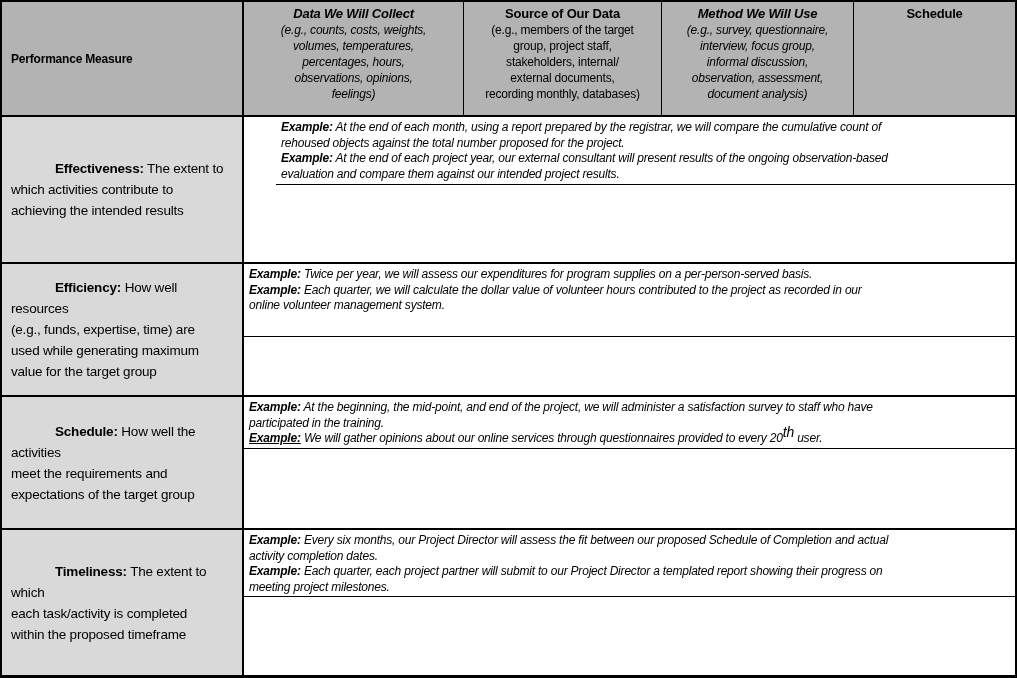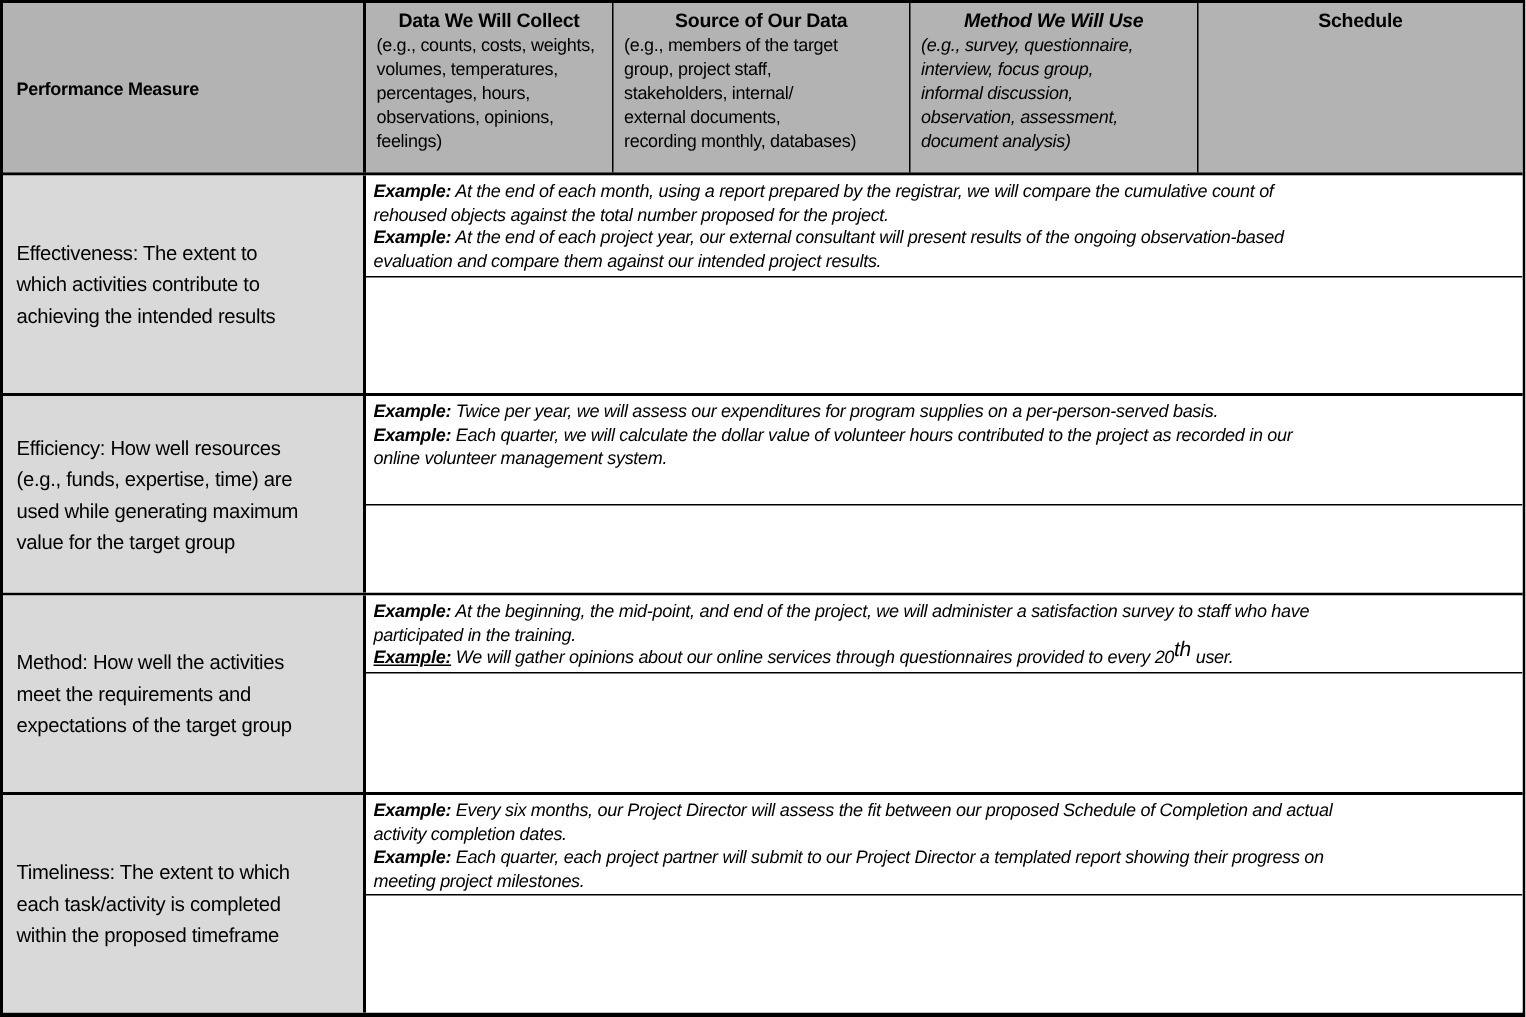--- a/index.html
+++ b/index.html
@@ -12,42 +12,42 @@
   }
   
   .header-row { display:flex; height:113px; flex-shrink:0;
     border-bottom:2px solid #000; background:#b3b3b3; }
   .hcell { box-sizing:border-box; overflow:hidden; }
   .hcell.pm { width:242px; border-right:2px solid #000;
     display:flex; align-items:center; padding:0 6px 0 9px; }
   .pm-label { font-size:12px; font-weight:bold; letter-spacing:-0.2px; }
   .hcell.col { border-right:1px solid #000; padding:3px 7px 0 7px; }
   .hcell.col:last-child { border-right:none; }
-  .hcell.c2 { width:165px; } .hcell.c3 { width:198px; }
+  .hcell.c2 { width:220px;font-style:italic; } .hcell.c3 { width:198px; }
   .hcell.c4 { width:192px;font-style:italic; } .hcell.c5 { flex:1; }
   .htitle { font-size:13px; font-weight:bold; text-align:center;
     letter-spacing:-0.2px; margin-top:1px; }
-  .hdesc { font-size:12px; line-height:16px; text-align:left;
+  .hdesc { font-size:12px; line-height:16px; text-align:center;
     white-space:pre-line; letter-spacing:-0.2px; margin-top:1px; }
   
   .body-row { display:flex; box-sizing:border-box; border-bottom:2px solid #000; }
   .body-row.r1 { height:147px; } .body-row.r2 { height:133px; }
   .body-row.r3 { height:133px; }
   .body-row.r4 { flex:1; border-bottom:none; }
   .measure { width:242px; box-sizing:border-box; flex-shrink:0;
     border-right:2px solid #000; background:#d9d9d9;
     display:flex; align-items:center; padding:0 8px 0 9px; }
   .mtxt { font-size:13.5px; line-height:21px; letter-spacing:-0.2px; }
-  .term { font-weight:normal; }
+  .term { font-weight:bold;margin-left:44px; }
   .mdesc { white-space:pre-line; }
   .examples { flex:1; display:flex; flex-direction:column; background:#fff; overflow:hidden; }
   .example-block { box-sizing:border-box; border-bottom:1px solid #000;
     padding:3px 8px 0 5px; overflow:hidden; flex-shrink:0;
     font-style:italic; font-size:12px; line-height:15.5px; letter-spacing:-0.2px; }
-  .body-row.r1 .example-block { height:68px; }
+  .body-row.r1 .example-block { height:68px;margin-left:32px; }
   .body-row.r2 .example-block { height:73px; }
   .body-row.r3 .example-block { height:52px; }
   .body-row.r4 .example-block { height:67px;font-style:italic; }
   .elabel { font-weight:bold; }
   .elabel.underline { text-decoration:underline; }
   .etext { white-space:pre-line; }
   sup.ordinal { font-size:14px; line-height:0; }
 </style>
 </head>
 <body>
@@ -121,21 +121,21 @@
         <div class="example-item"><span class="elabel">Example:</span><span class="etext"> Each quarter, we will calculate the dollar value of volunteer hours contributed to the project as recorded in our
 online volunteer management system.</span></div>
       </div>
       <div class="blank-area"></div>
     </div>
   </div>
 
   <div class="body-row r3">
     <div class="measure">
       <div class="mtxt">
-        <span class="term">Method:</span><span class="mdesc"> How well the activities
+        <span class="term">Schedule:</span><span class="mdesc"> How well the activities
 meet the requirements and
 expectations of the target group</span>
       </div>
     </div>
     <div class="examples">
       <div class="example-block">
         <div class="example-item"><span class="elabel">Example:</span><span class="etext"> At the beginning, the mid-point, and end of the project, we will administer a satisfaction survey to staff who have
 participated in the training.</span></div>
         <div class="example-item"><span class="elabel underline">Example:</span><span class="etext"> We will gather opinions about our online services through questionnaires provided to every 20</span><sup class="ordinal">th</sup><span class="etext"> user.</span></div>
       </div>

